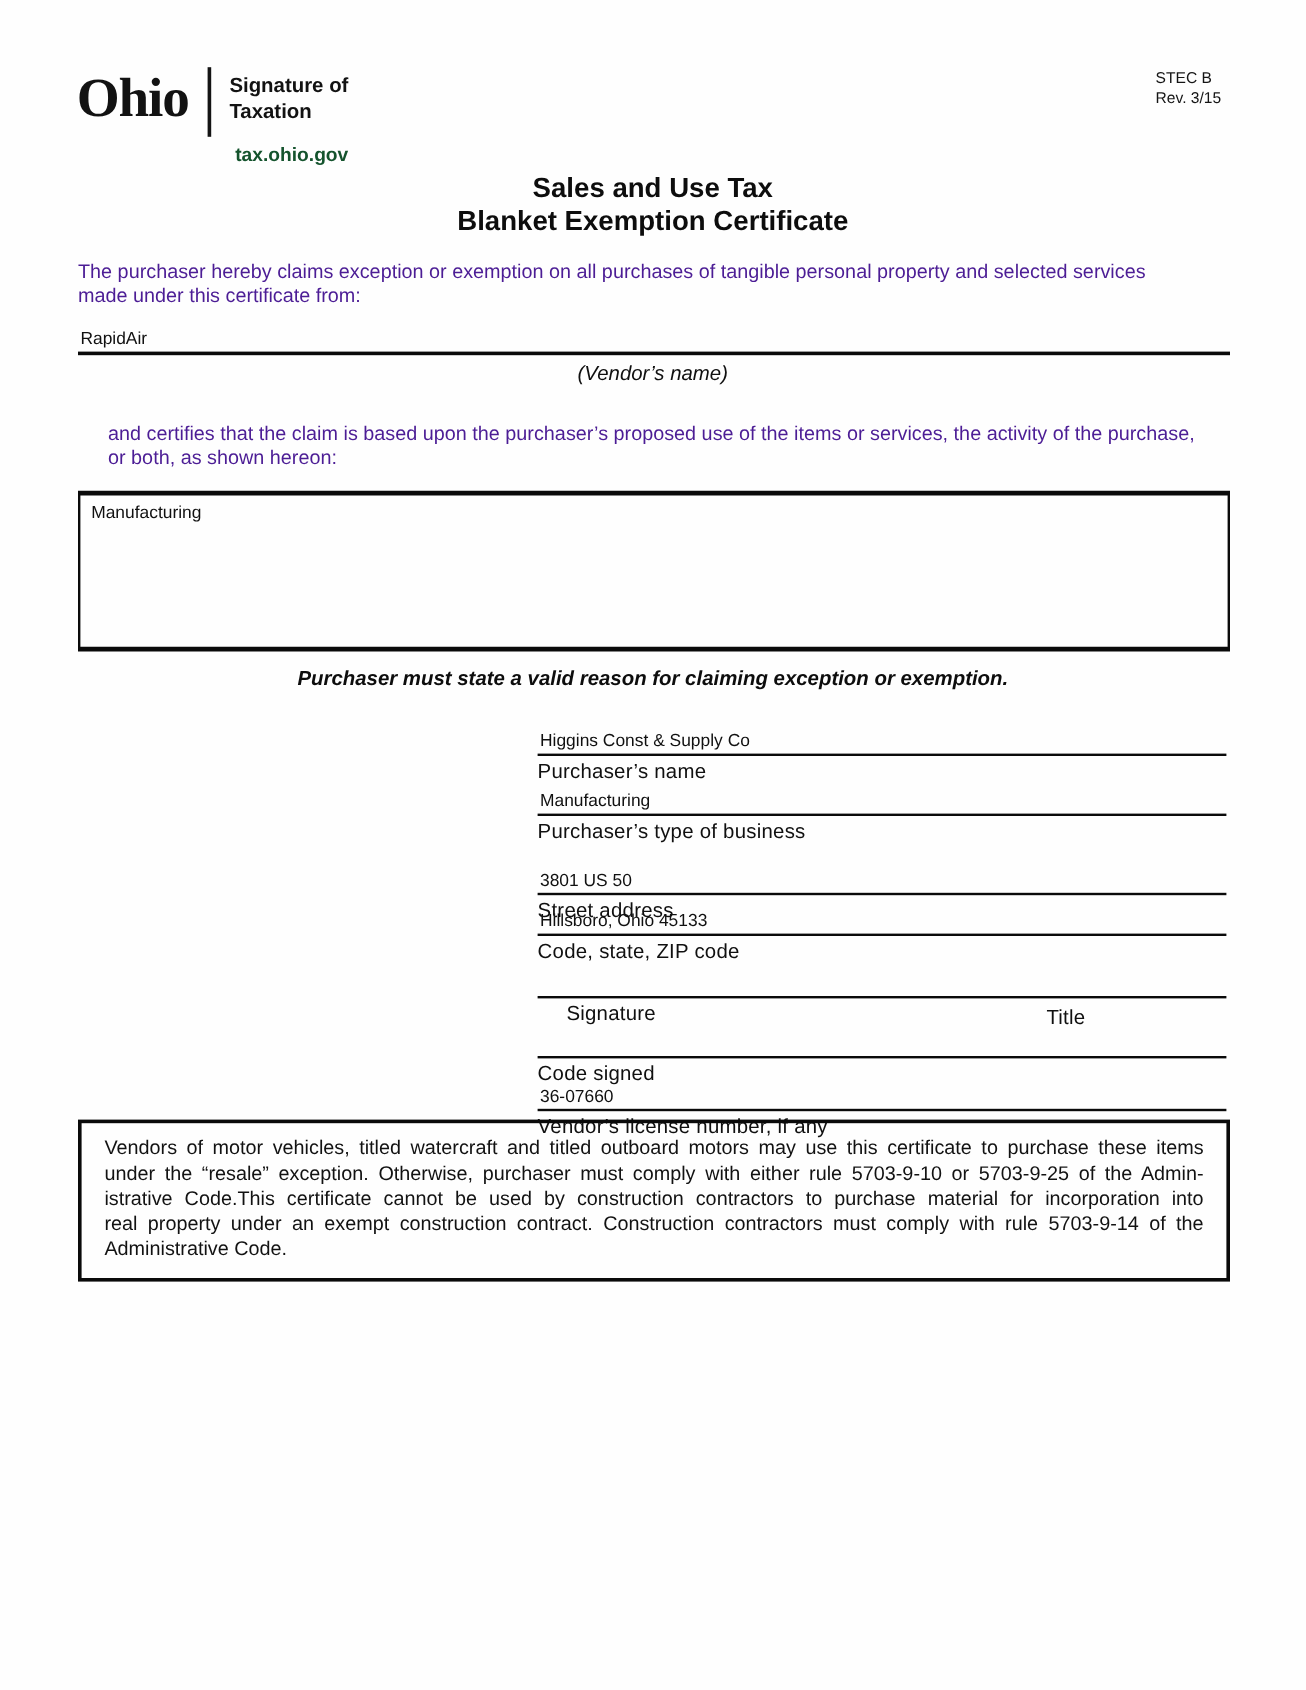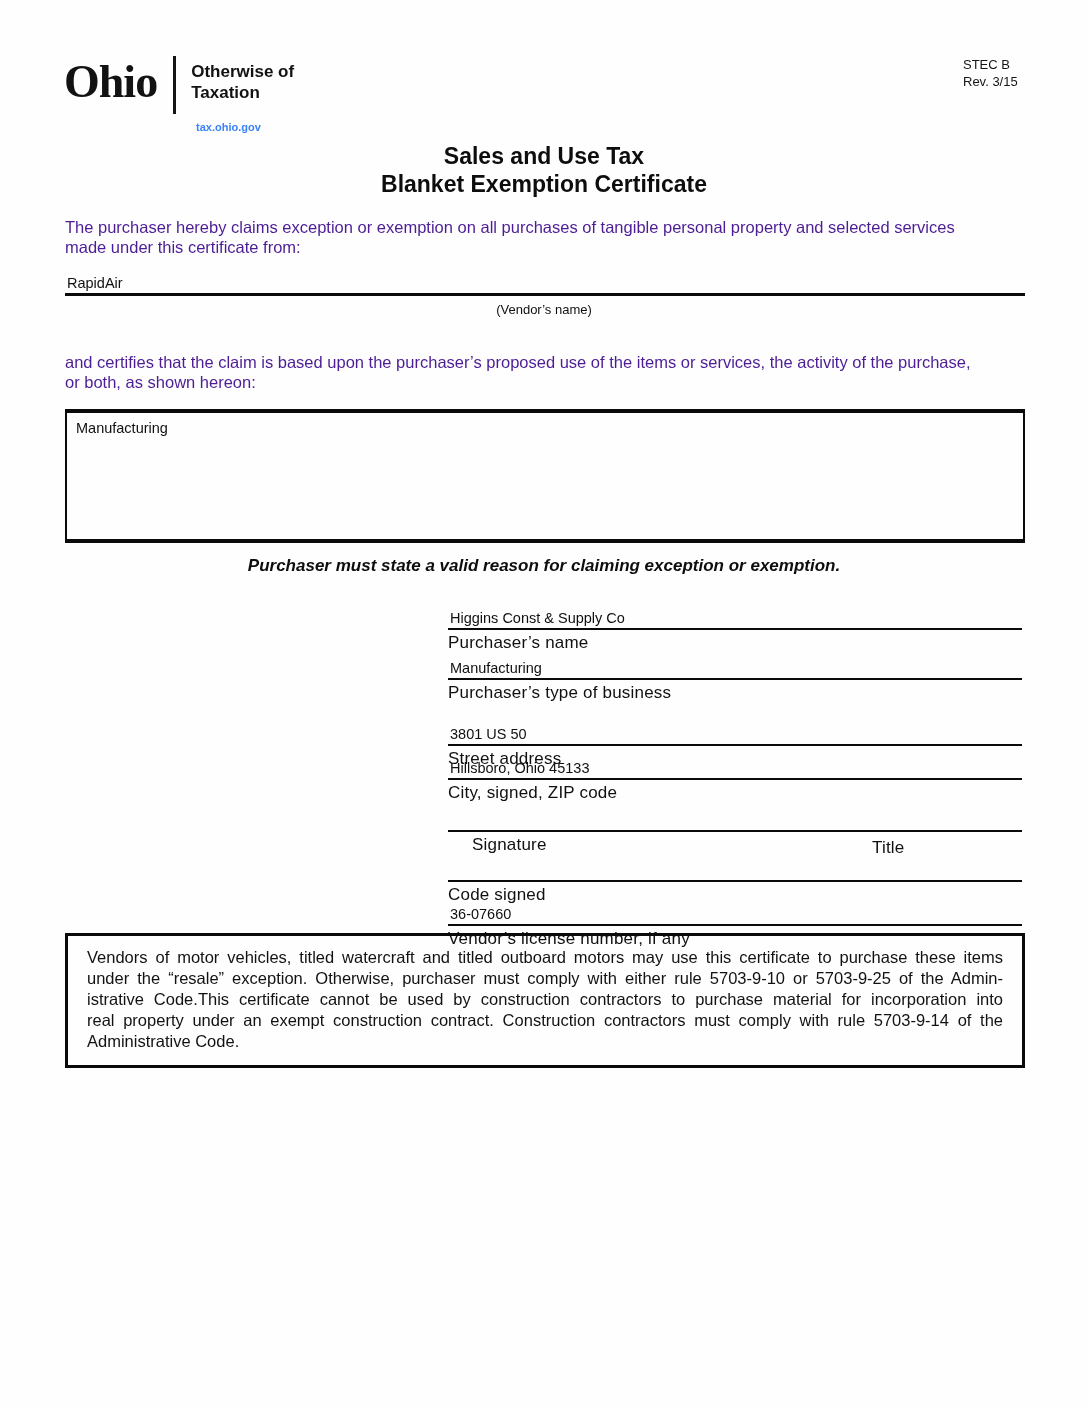--- a/index.html
+++ b/index.html
@@ -14,35 +14,35 @@
   }
   
   .logo-row { position:absolute; left:64px; top:56px; display:flex; align-items:flex-start; }
   .wordmark {
     font-family:"Liberation Serif", serif;
     font-weight:700; font-size:46px; line-height:52px;
     letter-spacing:-1px; color:#121212;
   }
   .logo-divider { width:3px; height:58px; background:#141414; margin:0 15px 0 16px; }
   .dept { font-weight:700; font-size:17px; line-height:21px; padding-top:5px; color:#121212; }
-  .website { position:absolute; left:196px; top:121px; font-size:11px; font-weight:700; color:#3b82f6; }
+  .website { position:absolute; left:196px; top:121px; font-size:16px; font-weight:700; color:#14532d; }
   .form-code { position:absolute; left:963px; top:56px; font-size:13px; line-height:17px; color:#151515; }
   
   .form-title { position:absolute; left:0; top:142px; width:100%; text-align:center;
     font-weight:700; font-size:23px; line-height:28px; color:#0d0d0d; }
   
   .para { position:absolute; left:65px; width:962px; font-size:16.5px; line-height:20px; color:#4c1d95; }
   .para .pline { white-space:nowrap; }
   #intro { top:217px; }
-  #certify { top:352px; }
+  #certify { top:352px;margin-left:25px; }
   
   .vendor-line { position:absolute; left:65px; top:272px; width:960px; height:24px;
     border-bottom:3px solid #0a0a0a; }
   .vendor-line .val { position:absolute; left:2px; bottom:2px; font-size:14.5px; }
-  .vendor-caption { position:absolute; left:0; top:302px; width:100%; text-align:center; font-size:13px; }
+  .vendor-caption { position:absolute; left:0; top:302px; width:100%; text-align:center; font-size:17px;font-style:italic; }
   
   .reason-box { position:absolute; left:65px; top:409px; width:960px; height:134px;
     border:2px solid #0a0a0a; border-top-width:4px; border-bottom-width:4px;
     padding:7px 9px; font-size:14.5px; }
   .notice { position:absolute; left:0; top:556px; width:100%; text-align:center;
     font-weight:700; font-style:italic; font-size:17px; color:#0d0d0d; }
   
   .fld { position:absolute; left:448px; width:574px; }
   .fld .val { min-height:20px; font-size:14.5px; padding:0 0 2px 2px;
     border-bottom:2px solid #0a0a0a; display:flex; align-items:flex-end; }
@@ -65,21 +65,21 @@
 </style>
 </head>
 <body>
 
 <div class="page">
 
   <div class="logo-row">
     <div class="wordmark">Ohio</div>
     <div class="logo-divider"></div>
     <div class="dept">
-      <div>Otherwise of</div>
+      <div>Signature of</div>
       <div>Taxation</div>
     </div>
   </div>
   <div class="website">tax.ohio.gov</div>
 
   <div class="form-code">
     <div>STEC B</div>
     <div>Rev. 3/15</div>
   </div>
 
@@ -118,21 +118,21 @@
     <div class="lbl">Purchaser’s type of business</div>
   </div>
 
   <div class="fld" id="fld-street">
     <div class="val">3801 US 50</div>
     <div class="lbl">Street address</div>
   </div>
 
   <div class="fld" id="fld-city">
     <div class="val">Hillsboro, Ohio 45133</div>
-    <div class="lbl">City, signed, ZIP code</div>
+    <div class="lbl">Code, state, ZIP code</div>
   </div>
 
   <div class="fld" id="fld-sig">
     <div class="val"></div>
     <div class="lblrow">
       <div class="lbl">Signature</div>
       <div class="lbl title-lbl">Title</div>
     </div>
   </div>
 

